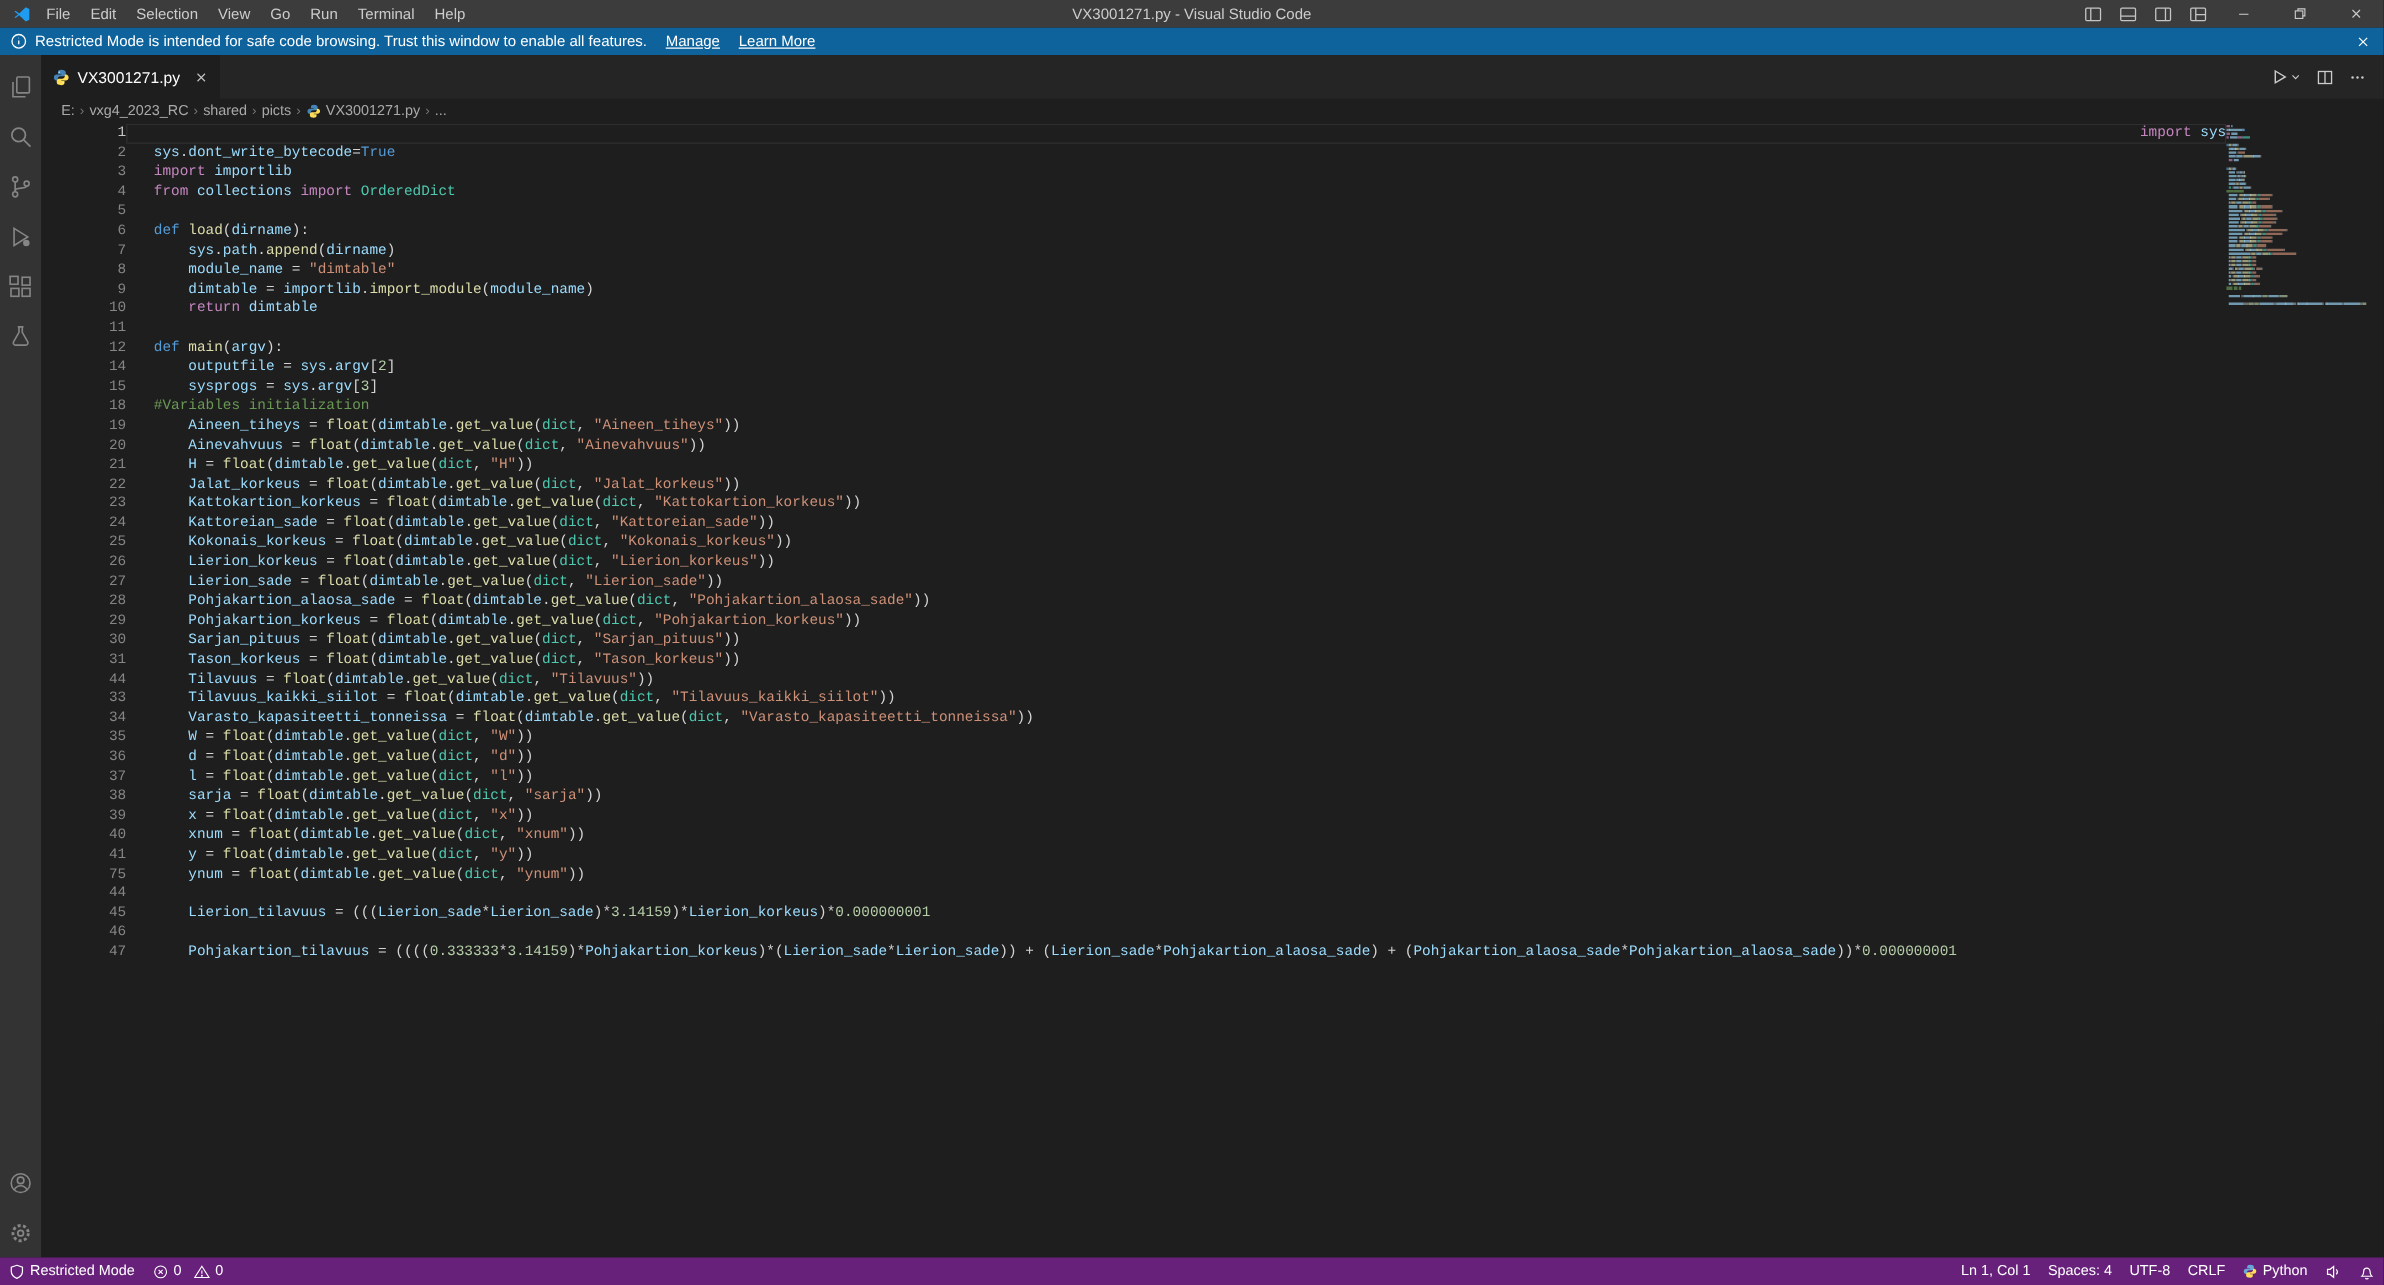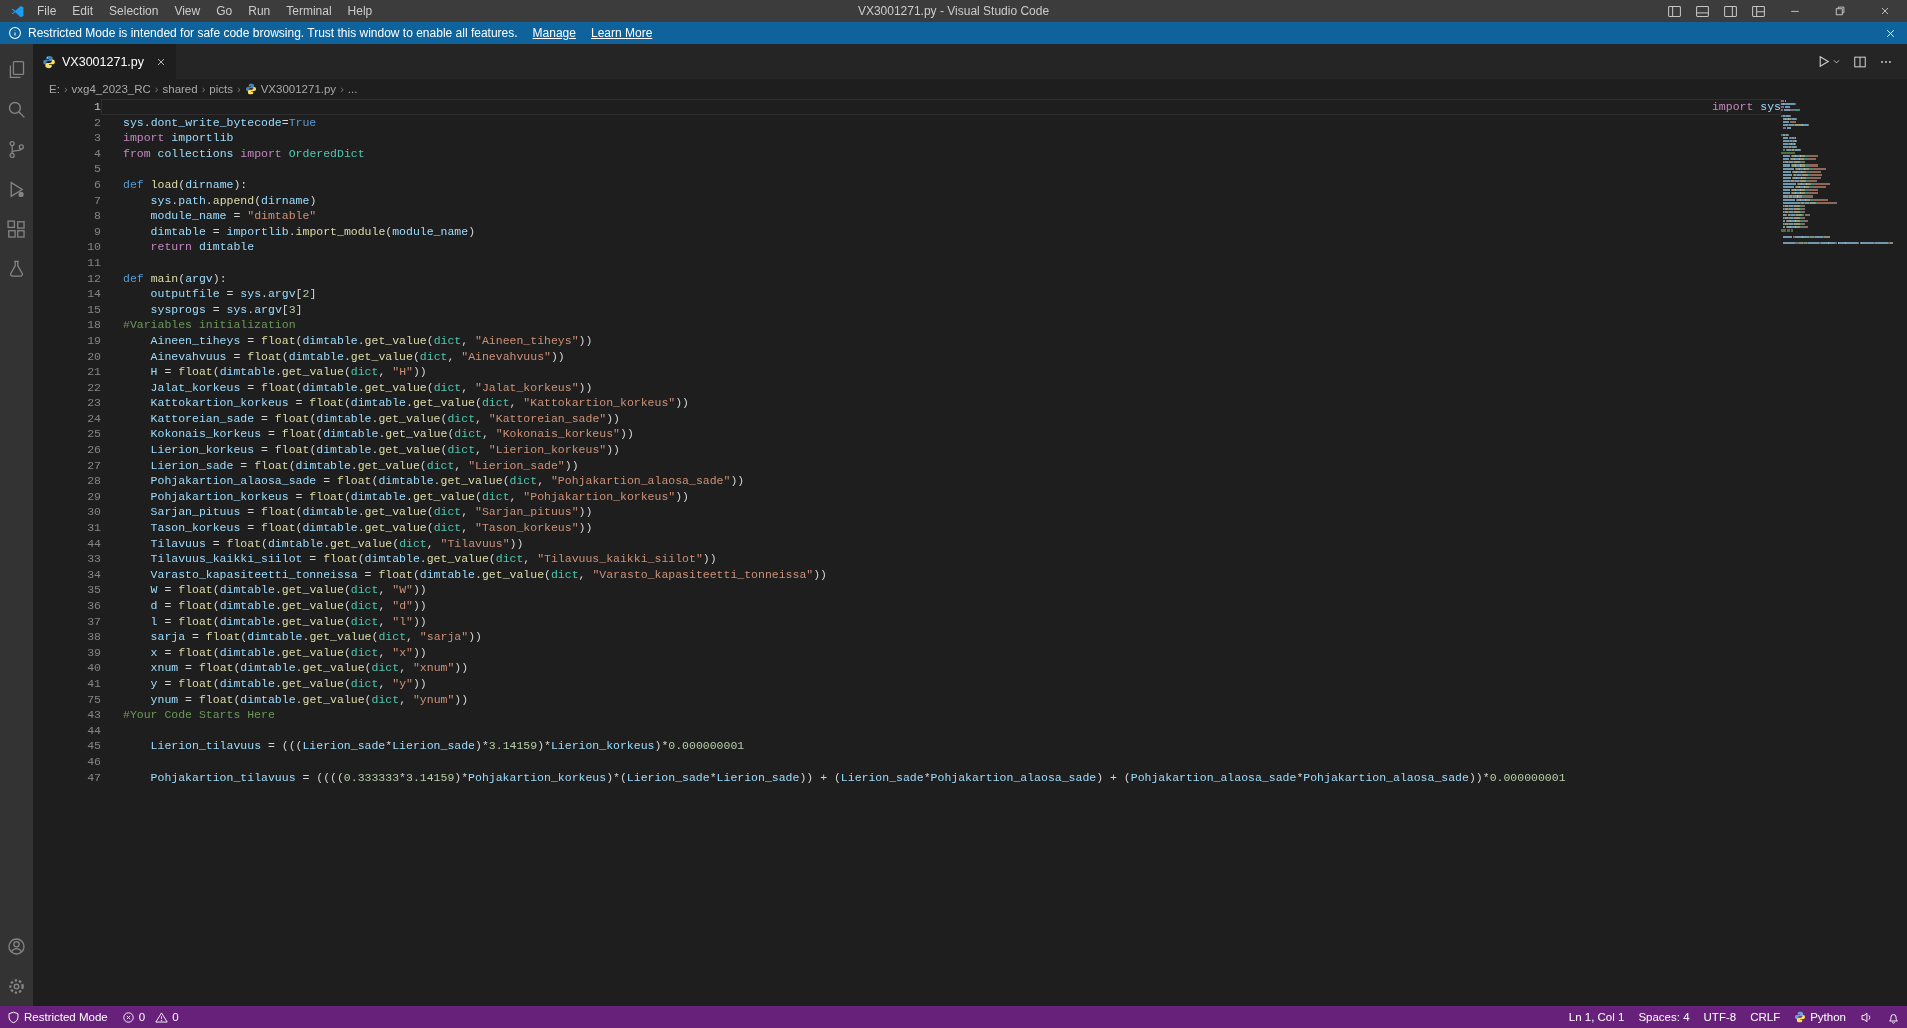--- a/index.html
+++ b/index.html
@@ -417,24 +417,20 @@
             <span class="ln">40</span>
             <span class="code"><span class="tk-p">    </span><span class="tk-v">xnum</span><span class="tk-p"> = </span><span class="tk-f">float</span><span class="tk-p">(</span><span class="tk-v">dimtable</span><span class="tk-p">.</span><span class="tk-f">get_value</span><span class="tk-p">(</span><span class="tk-t">dict</span><span class="tk-p">, </span><span class="tk-s">"xnum"</span><span class="tk-p">))</span></span>
           </div>
           <div class="line">
             <span class="ln">41</span>
             <span class="code"><span class="tk-p">    </span><span class="tk-v">y</span><span class="tk-p"> = </span><span class="tk-f">float</span><span class="tk-p">(</span><span class="tk-v">dimtable</span><span class="tk-p">.</span><span class="tk-f">get_value</span><span class="tk-p">(</span><span class="tk-t">dict</span><span class="tk-p">, </span><span class="tk-s">"y"</span><span class="tk-p">))</span></span>
           </div>
           <div class="line">
             <span class="ln">75</span>
             <span class="code"><span class="tk-p">    </span><span class="tk-v">ynum</span><span class="tk-p"> = </span><span class="tk-f">float</span><span class="tk-p">(</span><span class="tk-v">dimtable</span><span class="tk-p">.</span><span class="tk-f">get_value</span><span class="tk-p">(</span><span class="tk-t">dict</span><span class="tk-p">, </span><span class="tk-s">"ynum"</span><span class="tk-p">))</span></span>
-          </div>
-          <div class="line">
-            <span class="ln">43</span>
-            <span class="code"><span class="tk-c">#Your Code Starts Here</span></span>
           </div>
           <div class="line">
             <span class="ln">44</span>
             <span class="code"></span>
           </div>
           <div class="line">
             <span class="ln">45</span>
             <span class="code"><span class="tk-p">    </span><span class="tk-v">Lierion_tilavuus</span><span class="tk-p"> = (((</span><span class="tk-v">Lierion_sade</span><span class="tk-p">*</span><span class="tk-v">Lierion_sade</span><span class="tk-p">)*</span><span class="tk-n">3.14159</span><span class="tk-p">)*</span><span class="tk-v">Lierion_korkeus</span><span class="tk-p">)*</span><span class="tk-n">0.000000001</span></span>
           </div>
           <div class="line">

